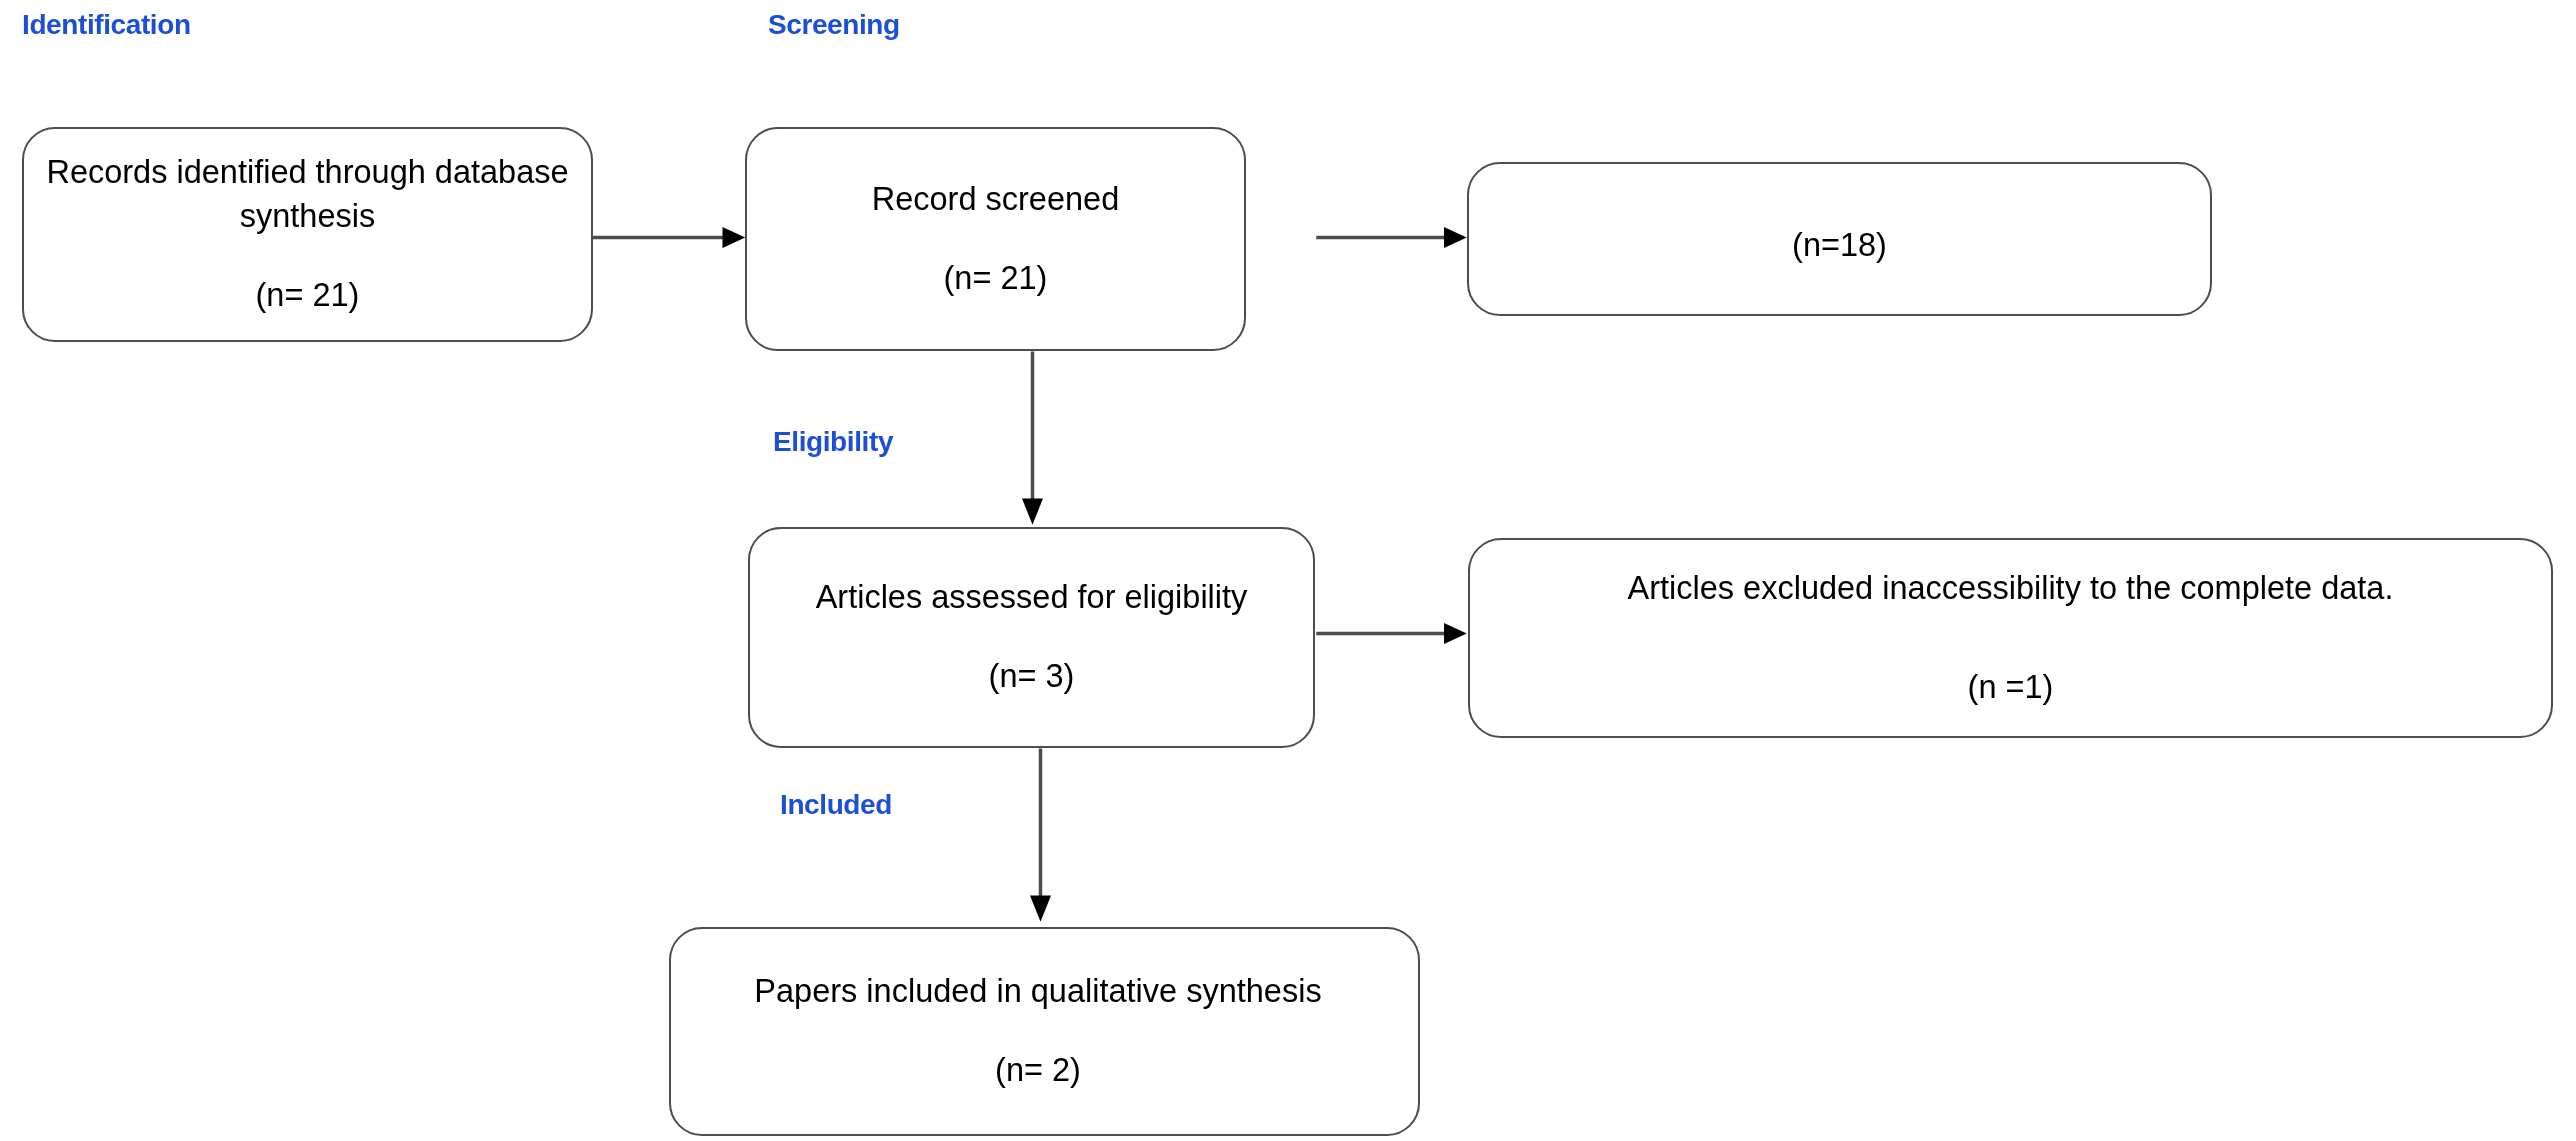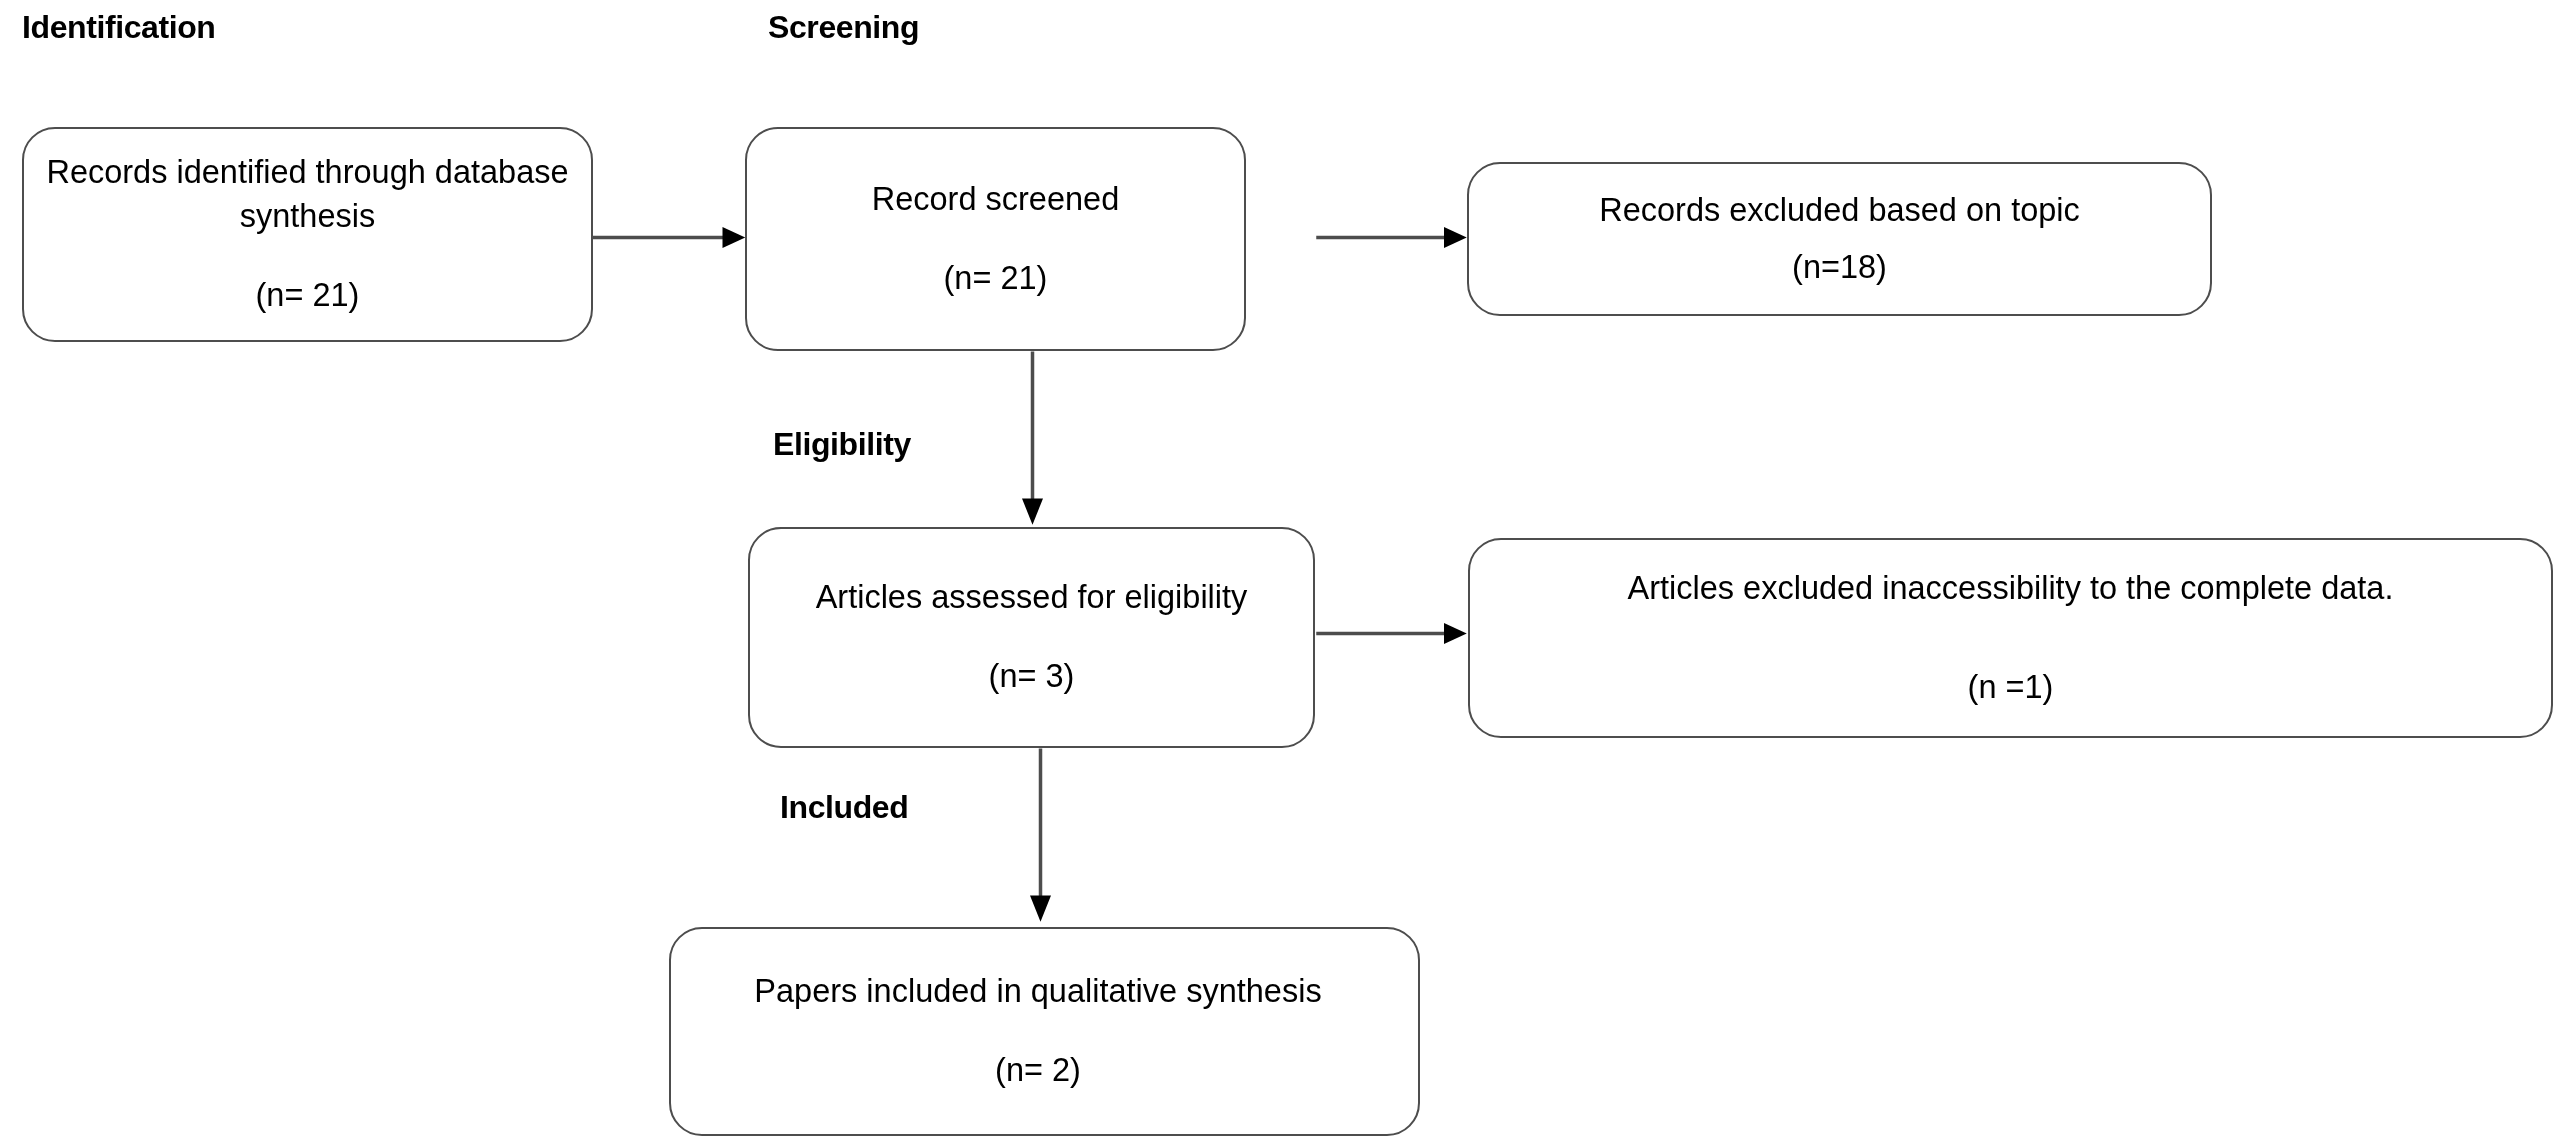--- a/index.html
+++ b/index.html
@@ -12,22 +12,22 @@
     width: 2576px;
     height: 1142px;
     background: #ffffff;
     font-family: "Liberation Sans", sans-serif;
     overflow: hidden;
   }
   .stage-label {
     position: absolute;
     font-family: "Liberation Sans", sans-serif;
     font-weight: bold;
-    font-size: 32px;
-    color: #000000;
+    font-size: 28px;
+    color: #1d4ed8;
     letter-spacing: -0.4px;
     white-space: nowrap;
   }
   .node {
     position: absolute;
     box-sizing: border-box;
     border: 2.6px solid #4d4d4d;
     border-radius: 33px;
     background: #ffffff;
     display: flex;
@@ -90,21 +90,20 @@
   </div>
 
   <div class="connector" style="left:1316px; top:227px;">
     <svg width="158" height="21" viewBox="0 0 180 24">
       <line x1="0" y1="12" x2="148" y2="12" stroke="#4d4d4d" stroke-width="4"></line>
       <polygon points="146,0 172,12 146,24" fill="#000000"></polygon>
     </svg>
   </div>
 
   <div class="node tight" style="left:1467px; top:162px; width:745px; height:154px;">
-    <span class="node-title">Records excluded based on topic</span>
     <span class="node-count">(n=18)</span>
   </div>
 
   <div class="connector" style="left:1022px; top:351px;">
     <svg width="21" height="176" viewBox="0 0 24 200">
       <line x1="12" y1="0" x2="12" y2="170" stroke="#4d4d4d" stroke-width="4"></line>
       <polygon points="0,168 24,168 12,198" fill="#000000"></polygon>
     </svg>
   </div>
 

